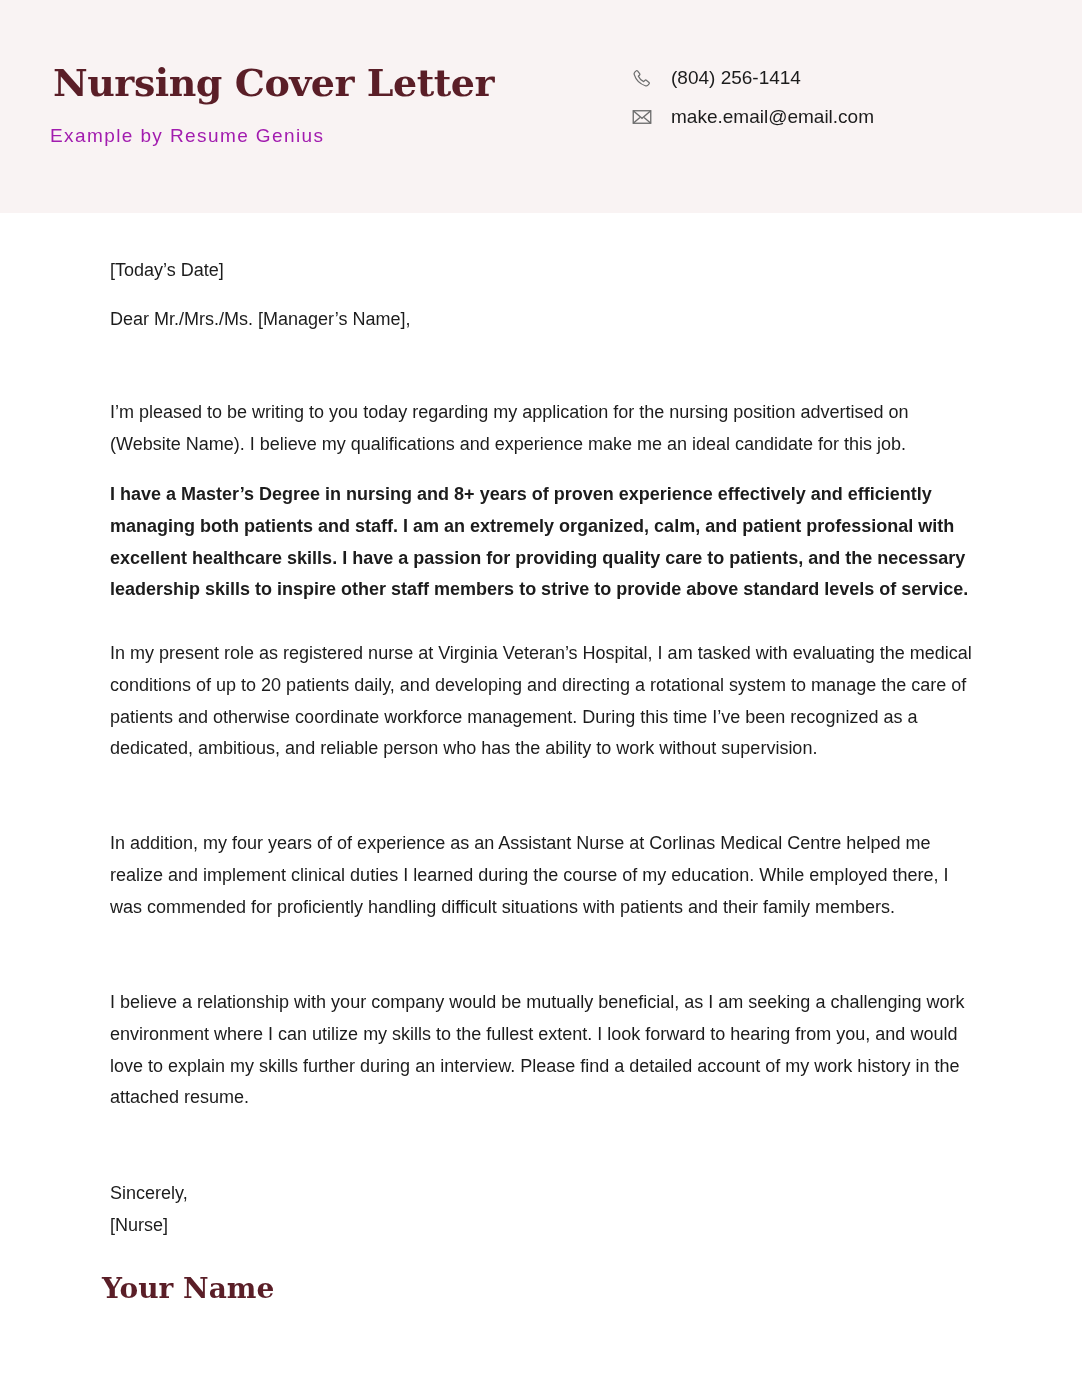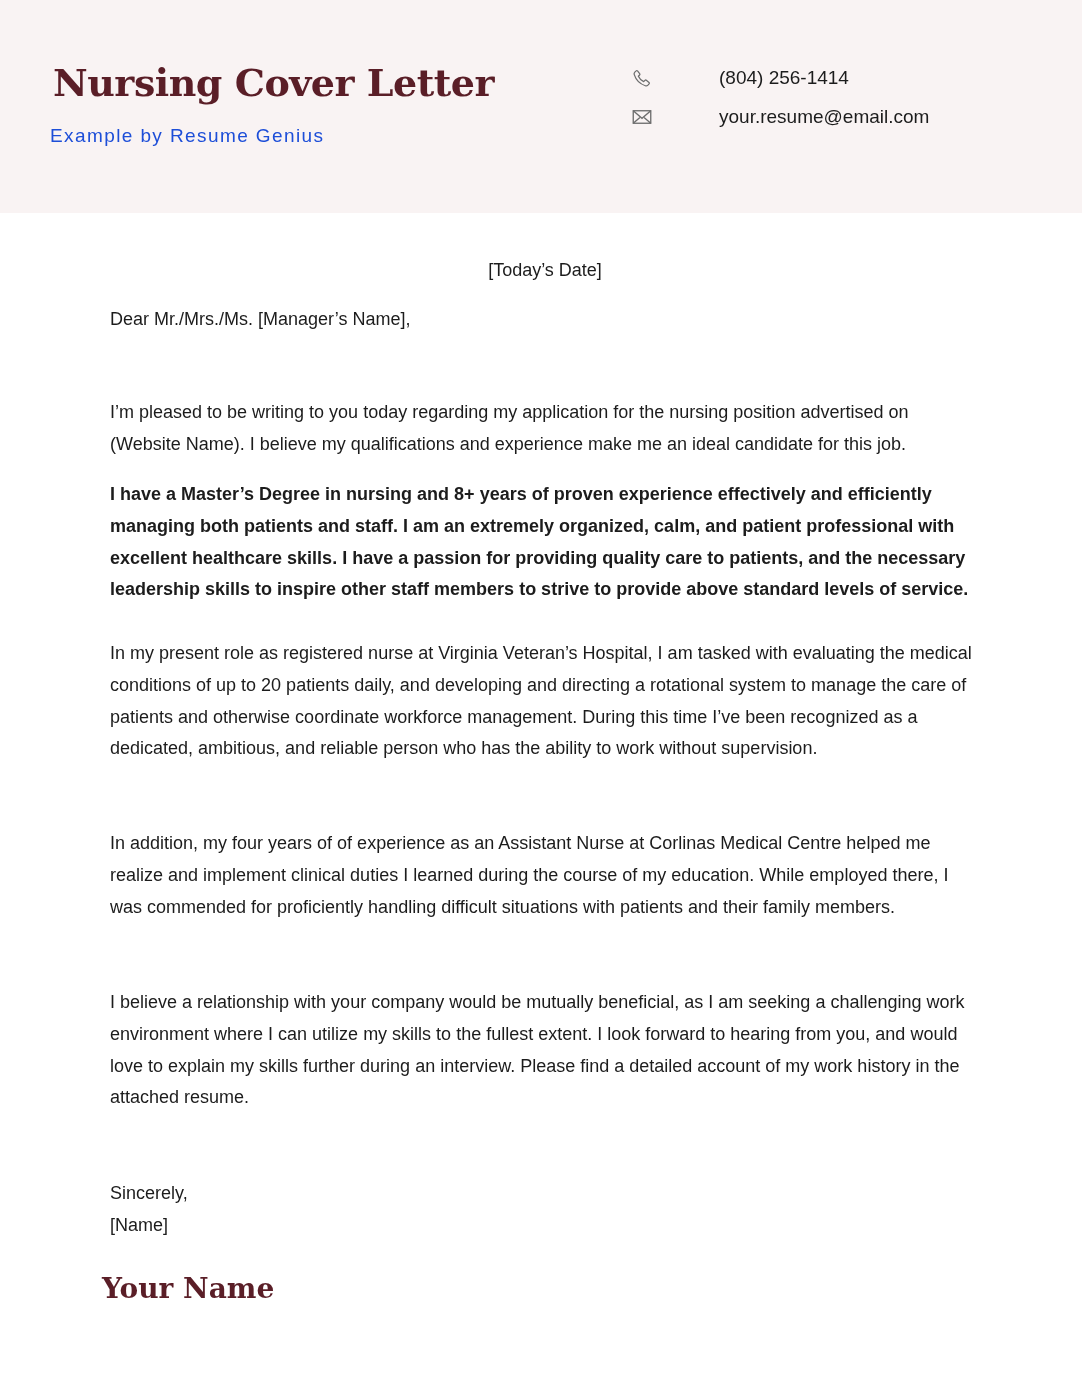--- a/index.html
+++ b/index.html
@@ -31,21 +31,21 @@
       color: #5a1e27;
       line-height: 1.1;
       white-space: nowrap;
     }
     .doc-subtitle {
       position: absolute;
       left: 50px;
       top: 125px;
       font-size: 19px;
       letter-spacing: 1.4px;
-      color: #1d4ed8;
+      color: #a21caf;
       white-space: nowrap;
     }
     .contact {
       position: absolute;
       left: 632px;
       top: 58px;
     }
     .contact-row {
       display: flex;
       align-items: center;
@@ -56,31 +56,30 @@
       height: 22px;
       margin-right: 19px;
       display: flex;
       align-items: center;
       justify-content: center;
     }
     .contact-text {
       font-size: 19px;
       color: #1c1c1c;
       white-space: nowrap;
-      margin-left: 48px;
     }
     .body-text {
       position: absolute;
       left: 110px;
       width: 870px;
       font-size: 18px;
       line-height: 31.8px;
       color: #1c1c1c;
     }
-    .date { top: 255px; text-align: center; }
+    .date { top: 255px; }
     .salutation { top: 304px; }
     .p1 { top: 397px; }
     .p2 { top: 479px; font-weight: bold; }
     .p3 { top: 638px; }
     .p4 { top: 828px; }
     .p5 { top: 987px; }
     .closing { top: 1178px; }
     .closing-name { top: 1210px; }
     .signature {
       position: absolute;
@@ -111,30 +110,30 @@
       <span class="contact-text">(804) 256-1414</span>
     </div>
     <div class="contact-row">
       <span class="contact-icon">
         <svg width="20" height="16" viewBox="0 0 24 18" fill="none" stroke="#6d6d6d" stroke-width="1.6">
           <rect x="1.5" y="1.5" width="21" height="15"></rect>
           <path d="M1.5 1.5l10.5 9 10.5-9"></path>
           <path d="M1.5 16.5l8-7M22.5 16.5l-8-7"></path>
         </svg>
       </span>
-      <span class="contact-text">your.resume@email.com</span>
+      <span class="contact-text">make.email@email.com</span>
     </div>
   </div>
 </div>
 
 <div class="body-text date">[Today’s Date]</div>
 <div class="body-text salutation">Dear Mr./Mrs./Ms. [Manager’s Name],</div>
 
 <p class="body-text p1">I’m pleased to be writing to you today regarding my application for the nursing position advertised on (Website Name). I believe my qualifications and experience make me an ideal candidate for this job.</p>
 <p class="body-text p2">I have a Master’s Degree in nursing and 8+ years of proven experience effectively and efficiently managing both patients and staff. I am an extremely organized, calm, and patient professional with excellent healthcare skills. I have a passion for providing quality care to patients, and the necessary leadership skills to inspire other staff members to strive to provide above standard levels of service.</p>
 <p class="body-text p3">In my present role as registered nurse at Virginia Veteran’s Hospital, I am tasked with evaluating the medical conditions of up to 20 patients daily, and developing and directing a rotational system to manage the care of patients and otherwise coordinate workforce management.  During this time I’ve been recognized as a dedicated, ambitious, and reliable person who has the ability to work without supervision.</p>
 <p class="body-text p4">In addition, my four years of of experience as an Assistant Nurse at Corlinas Medical Centre helped me realize and implement clinical duties I learned during the course of my education. While employed there, I was commended for proficiently handling difficult situations with patients and their family members.</p>
 <p class="body-text p5">I believe a relationship with your company would be mutually beneficial, as I am seeking a challenging work environment where I can utilize my skills to the fullest extent. I look forward to hearing from you, and would love to explain my skills further during an interview. Please find a detailed account of my work history in the attached resume.</p>
 
 <div class="body-text closing">Sincerely,</div>
-<div class="body-text closing-name">[Name]</div>
+<div class="body-text closing-name">[Nurse]</div>
 
 <div class="signature">Your Name</div>
 
 </body></html>

